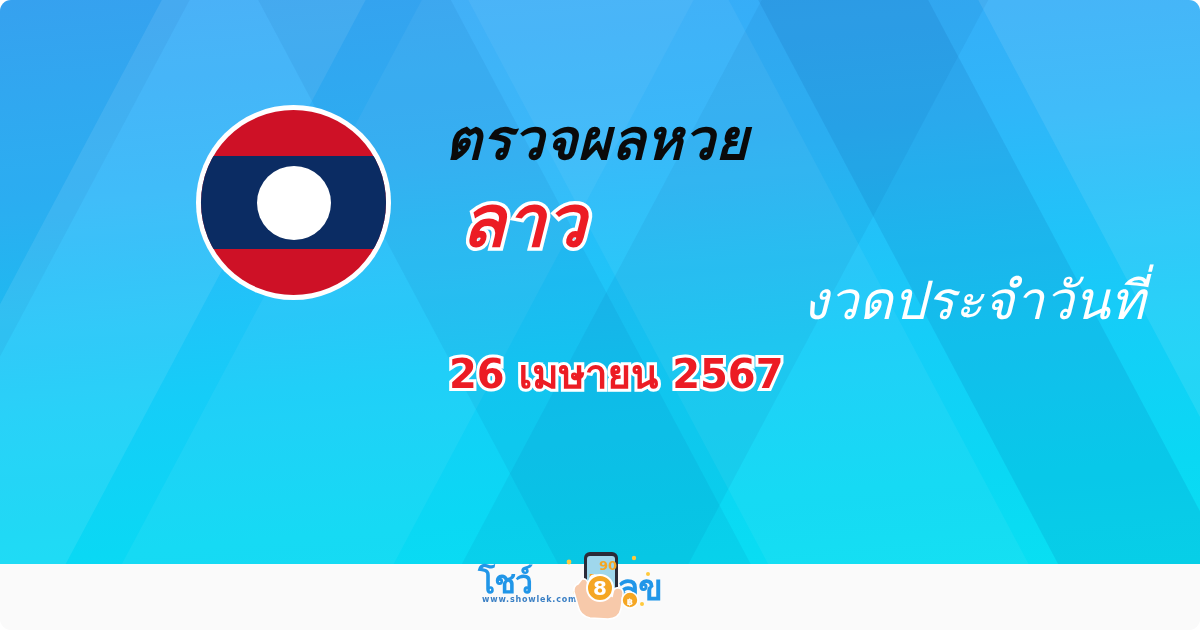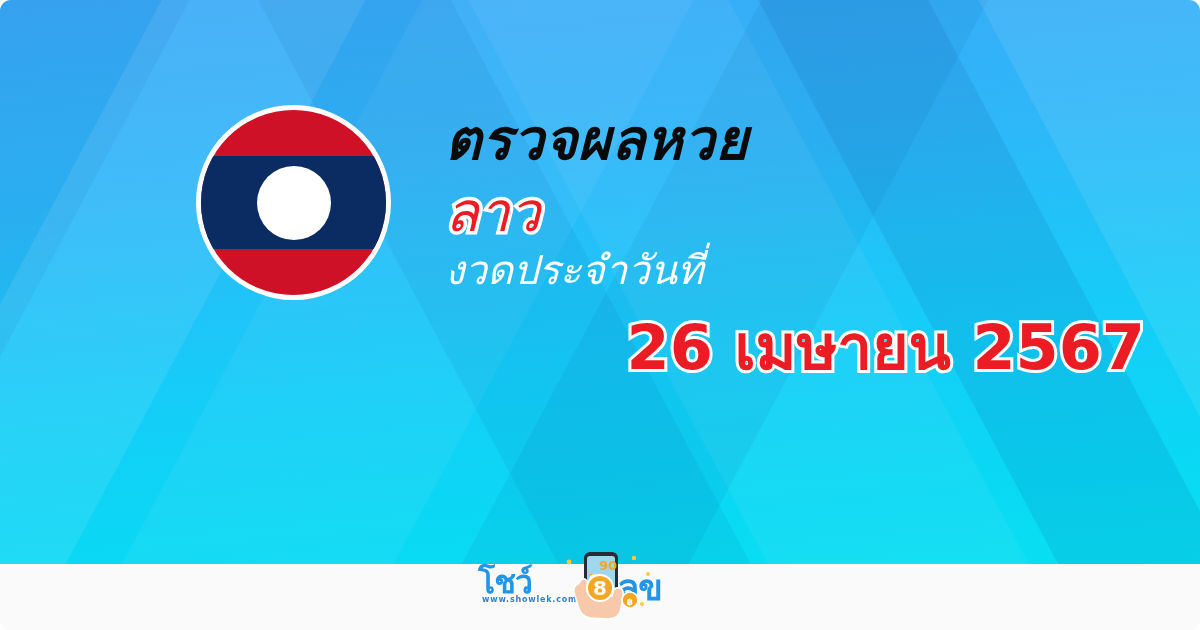--- a/index.html
+++ b/index.html
@@ -98,52 +98,53 @@
     font-size: 56px;
     font-weight: 700;
     font-style: italic;
     color: #0a0a0a;
     line-height: 1;
     letter-spacing: 0.5px;
     white-space: nowrap;
   }
   #line-country {
     margin-top: 16px;
-    font-size: 55px;
-    font-weight: 400;
+    font-size: 72px;
+    font-weight: 700;
     font-style: italic;
     color: #ec1c24;
     line-height: 1.05;
     white-space: nowrap;
     -webkit-text-stroke: 7px #ffffff;
     paint-order: stroke fill;
     text-shadow:
       0 0 0 #ffffff,
       2px 2px 0 rgba(255,255,255,0.6);
+    margin-left: 16px;
   }
   #line-draw {
-    margin-top: 6px;
-    font-size: 40px;
+    margin-top: 12px;
+    font-size: 53px;
     font-weight: 400;
     font-style: italic;
     color: #ffffff;
     line-height: 1.1;
     white-space: nowrap;
+    text-align: right;
   }
   #line-date {
     margin-top: 22px;
     margin-left: 4px;
-    font-size: 62px;
+    font-size: 40px;
     font-weight: 700;
     color: #ec1c24;
     line-height: 1.1;
     white-space: nowrap;
     -webkit-text-stroke: 6px #ffffff;
     paint-order: stroke fill;
-    text-align: right;
   }
 
   
   #logo {
     position: absolute;
     left: 478px;
     top: 558px;
     width: 210px;
     height: 66px;
   }

